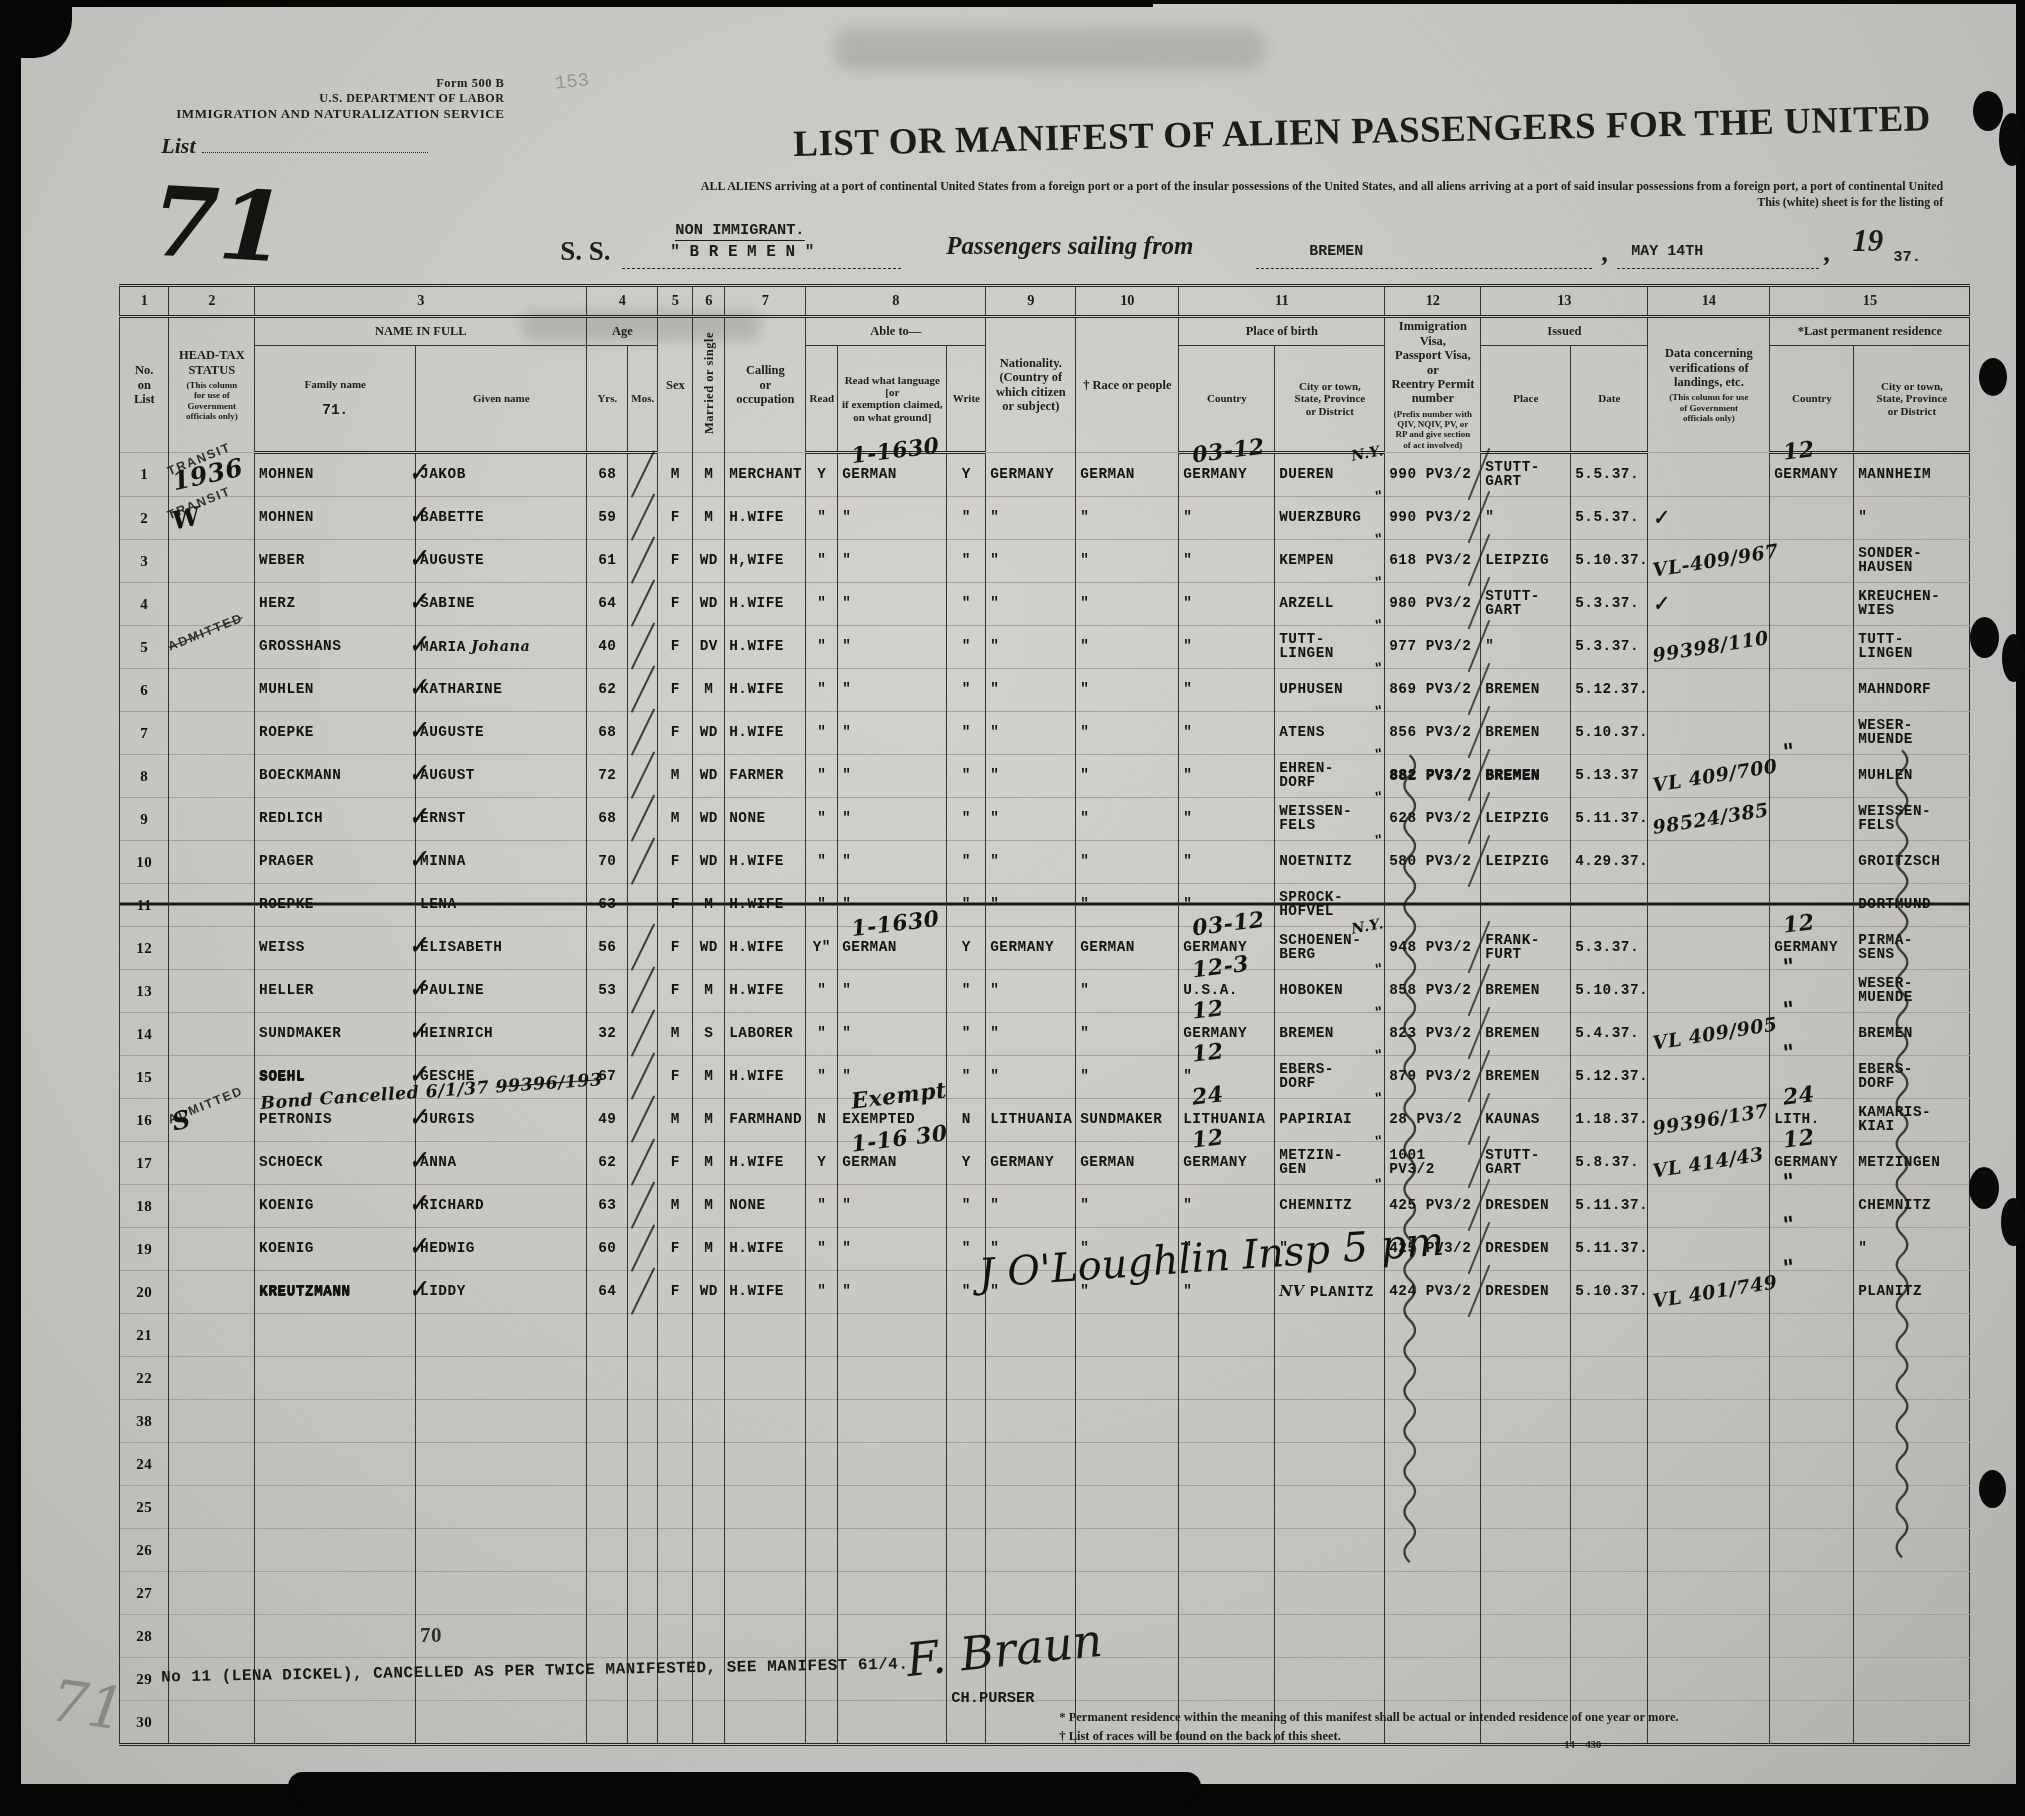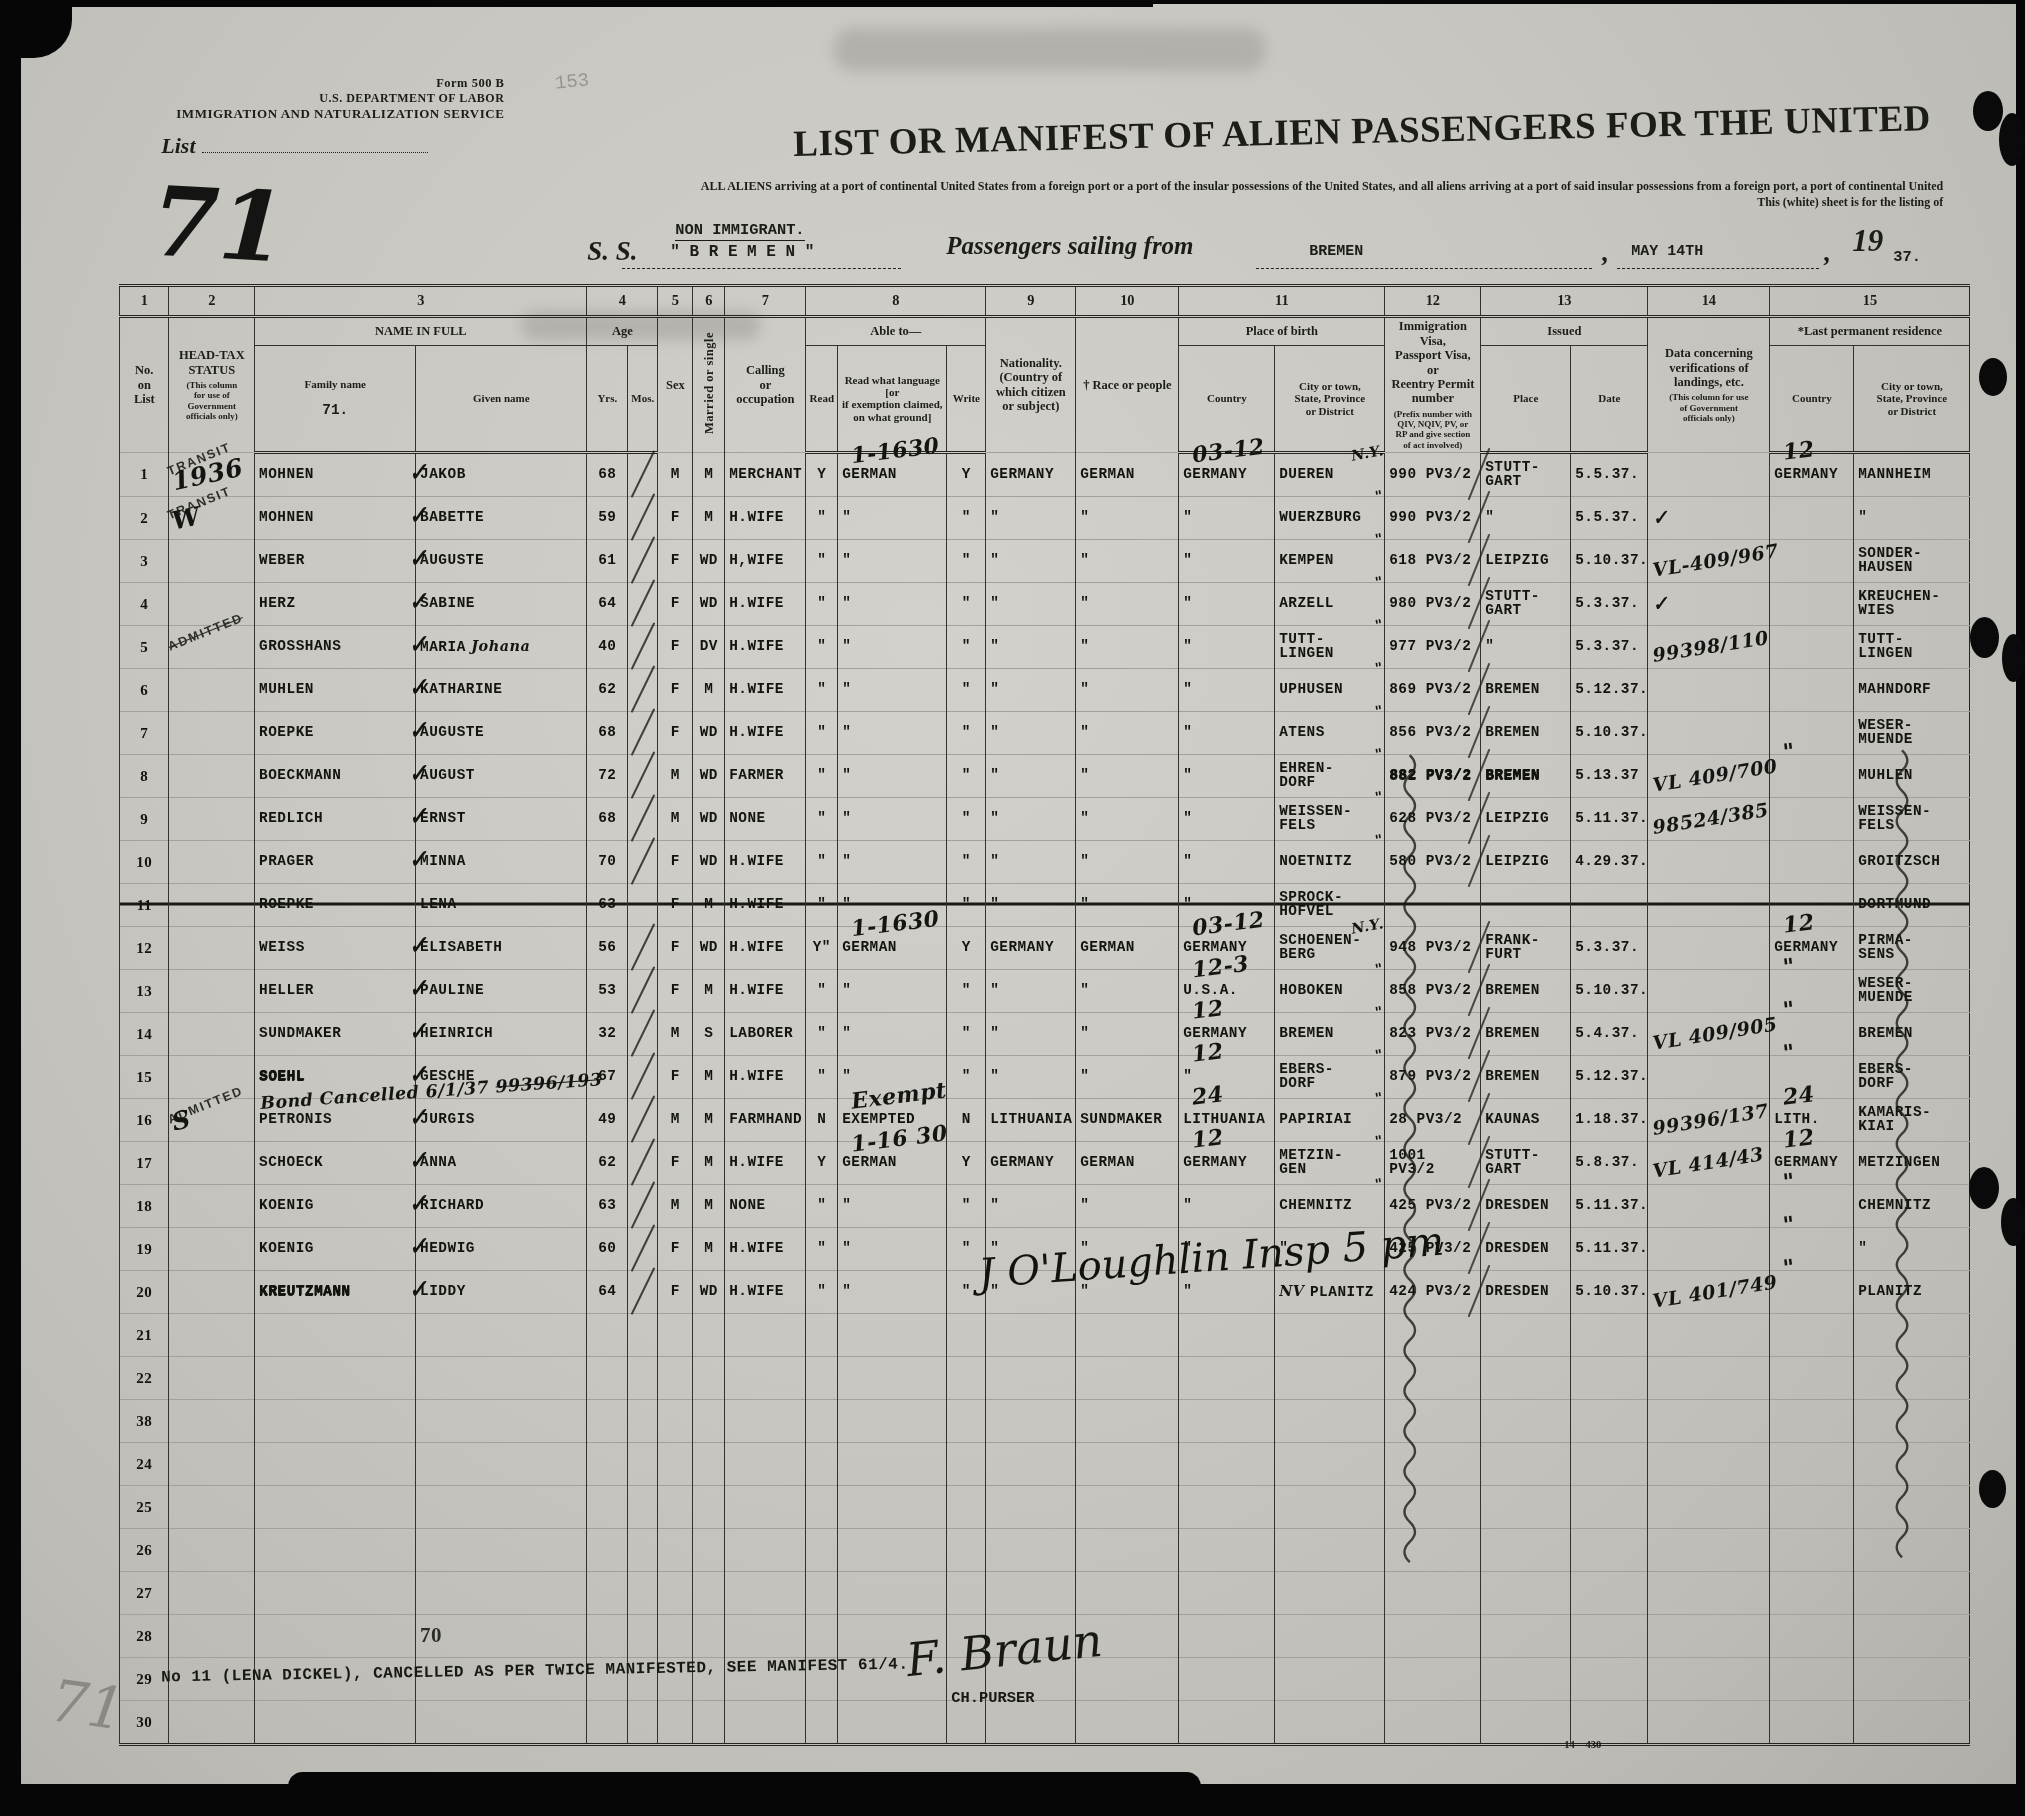--- a/index.html
+++ b/index.html
@@ -21,21 +21,21 @@
   .list-line{position:absolute;left:144px;top:129px;font-size:22px;font-style:italic;}
   .list-rule{display:inline-block;width:226px;border-bottom:1.9px dotted #22221e;margin-left:6.7px;}
   .big71{position:absolute;left:135px;top:173px;font-size:96px;font-family:"DejaVu Serif",serif;
          font-style:italic;font-weight:bold;color:#101010;transform:rotate(3deg);line-height:1;}
   .faint-153{position:absolute;left:538px;top:67px;font-size:19px;color:#6d6c66;opacity:.55;
              font-family:"Liberation Mono",monospace;transform:rotate(-6deg);}
   .title{position:absolute;left:730px;top:105px;width:1230px;text-align:center;font-size:37px;
          letter-spacing:0.5px;transform:rotate(-1.3deg);white-space:nowrap;}
   .subtitle{position:absolute;left:408px;top:174px;width:1518px;text-align:right;font-size:12px;line-height:1.35;}
   .ss-row{position:absolute;left:0;top:219px;width:1999px;height:58px;font-size:19px;}
-  .ss-label{position:absolute;left:543px;top:13.4px;font-size:27px;font-style:italic;margin-left:27px;}
+  .ss-label{position:absolute;left:543px;top:13.4px;font-size:27px;}
   .ss-class{position:absolute;left:658px;top:-1.9px;font-family:"Liberation Mono",monospace;font-weight:bold;
             font-size:15.4px;border-bottom:1.9px solid #1b1b17;padding-bottom:1px;}
   .ss-ship{position:absolute;left:653px;top:20px;font-family:"Liberation Mono",monospace;font-weight:bold;font-size:16px;}
   .ss-rule1{position:absolute;left:605px;top:45px;width:279px;border-bottom:1.4px dashed #22221e;}
   .sailing{position:absolute;left:929px;top:9.6px;font-size:25px;font-style:italic;}
   .port{position:absolute;left:1292px;top:20px;font-family:"Liberation Mono",monospace;font-weight:bold;font-size:15px;}
   .ss-rule2{position:absolute;left:1239px;top:45px;width:336px;border-bottom:1.4px dashed #22221e;}
   .comma1{position:absolute;left:1585px;top:14.4px;font-size:27px;font-style:italic;}
   .sail-date{position:absolute;left:1614px;top:20px;font-family:"Liberation Mono",monospace;font-weight:bold;font-size:15px;}
   .ss-rule3{position:absolute;left:1600px;top:45px;width:202px;border-bottom:1.4px dashed #22221e;}
@@ -994,20 +994,24 @@
       </svg>
     </div>
 
     <div class="insp-sig">J O'Loughlin Insp 5 pm</div>
     <div class="cancel-note">No 11 (LENA DICKEL), CANCELLED AS PER TWICE MANIFESTED, SEE MANIFEST 61/4.</div>
     <div class="purser-sig">F. Braun</div>
     <div class="purser-label">CH.PURSER</div>
     <div class="pencil71">71</div>
 
 
+    <div class="footnotes print">
+      <div>* Permanent residence within the meaning of this manifest shall be actual or intended residence of one year or more.</div>
+      <div>† List of races will be found on the back of this sheet.</div>
+    </div>
     <div class="form-code print">14—430</div>
   </div>
 
   <div class="edge" style="left:0;top:0;width:21px;height:1817px;"></div>
   <div class="edge" style="left:0;top:0;width:1153px;height:6.7px;"></div>
   <div class="edge" style="left:0;top:0;width:72px;height:58px;border-radius:0 0 38px 0;"></div>
   <div class="edge" style="left:0;top:1784px;width:2025px;height:32px;"></div>
   <div class="edge" style="left:288px;top:1772px;width:913px;height:29px;border-radius:19px;"></div>
   <div class="edge" style="left:2017px;top:0;width:7.7px;height:1817px;"></div>
   <div class="hole" style="left:1973px;top:91px;width:30px;height:40px;"></div>

